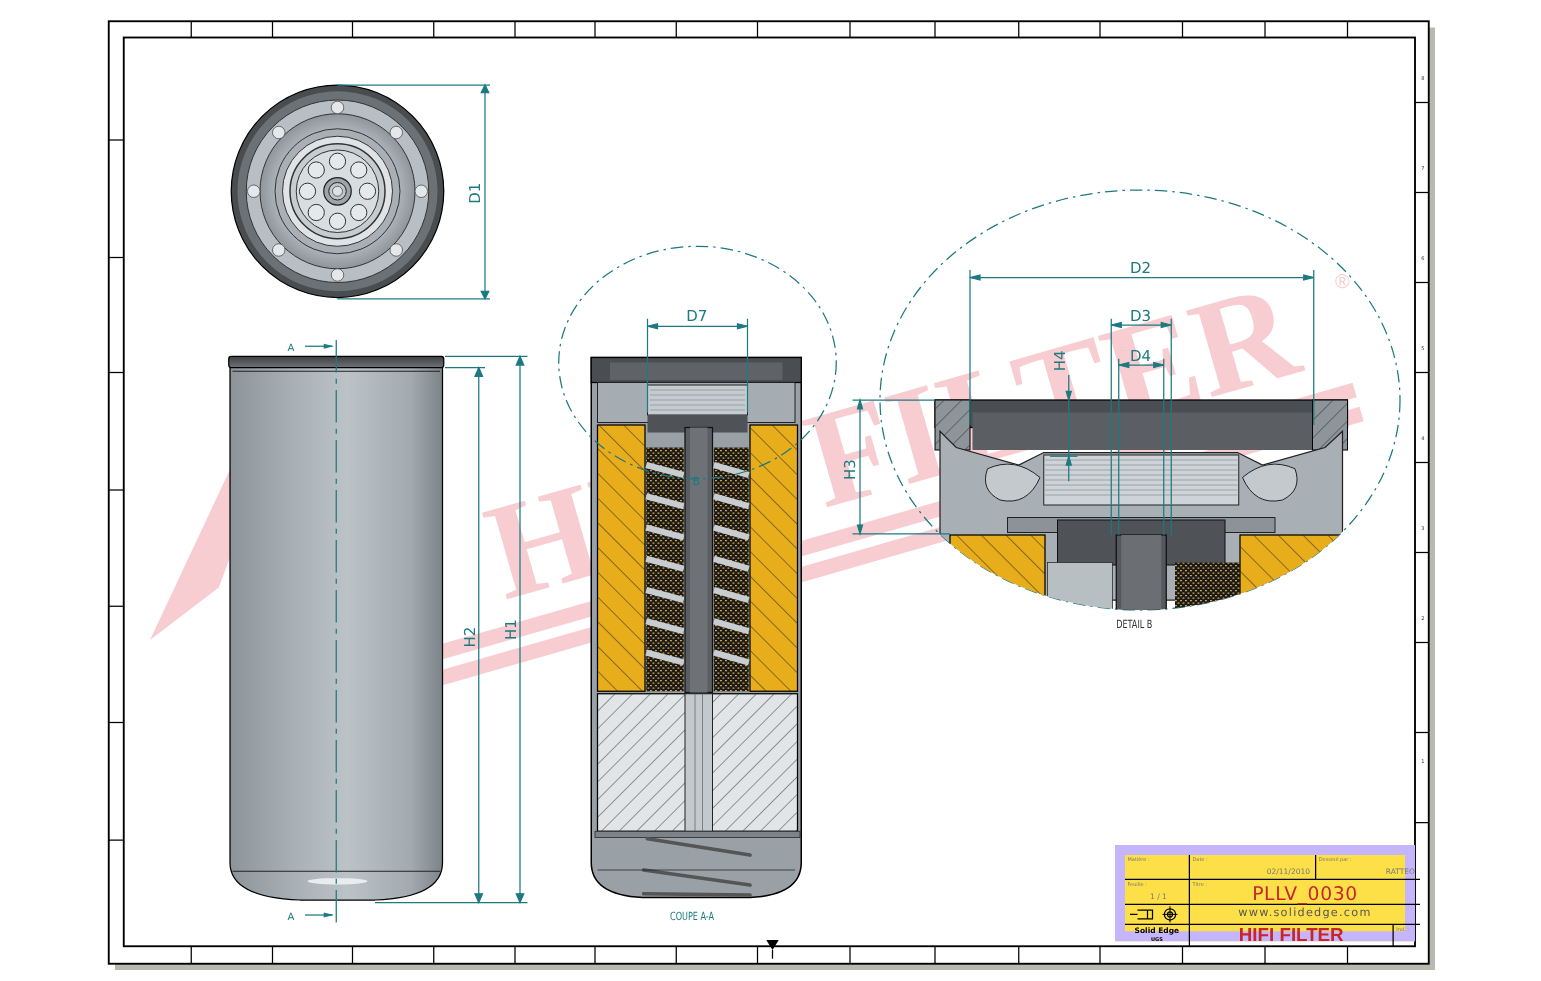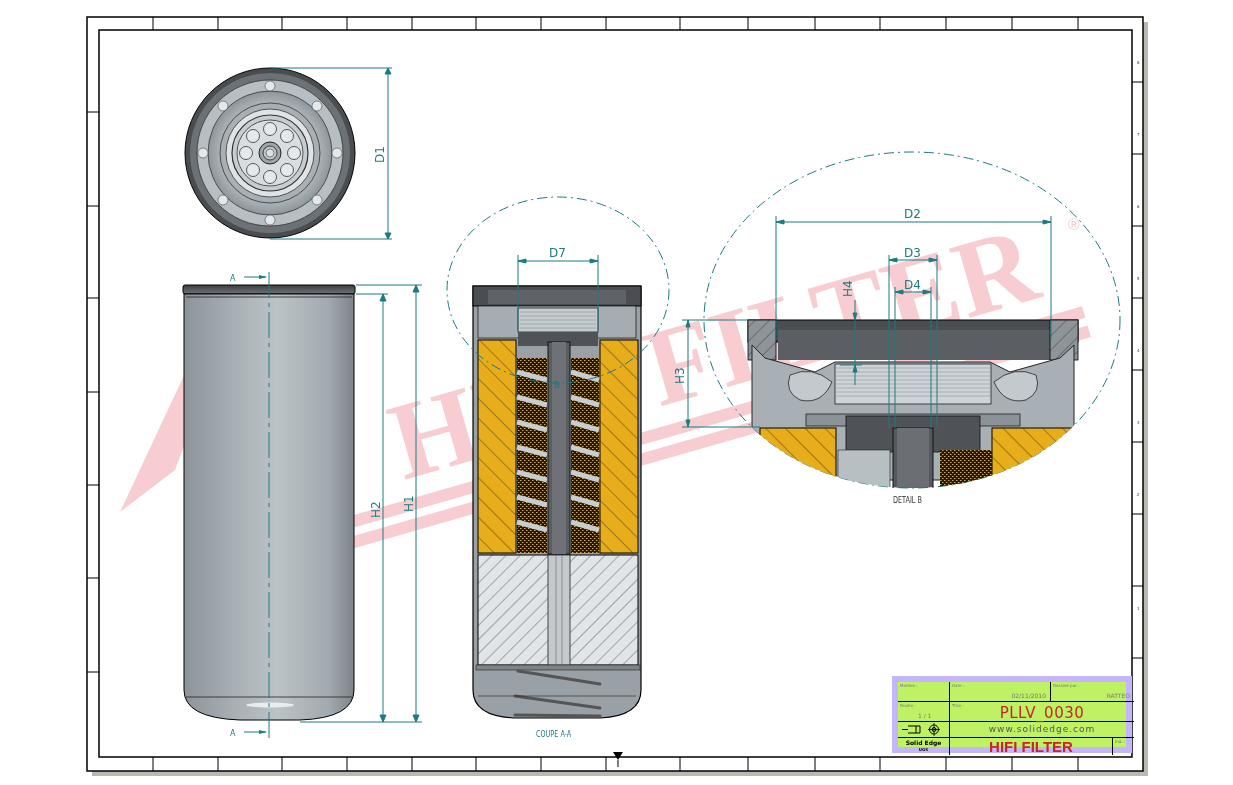--- a/index.html
+++ b/index.html
@@ -1,18 +1,18 @@
 <!DOCTYPE html>
 <html><head>
 <meta charset="utf-8">
 <style>
   html, body { margin: 0; padding: 0; background: #ffffff; }
   body { width: 1233px; height: 785px; position: relative; overflow: hidden; font-family: "Liberation Sans", sans-serif; }
   #sheet { position: absolute; left: 0; top: 0; }
-  .tb { position: absolute; left: 892px; top: 676px; width: 240px; height: 77px; border: 6px solid #c4b5fd; background: #bef264; box-sizing: border-box; font-family: "DejaVu Sans", sans-serif; }
+  .tb { position: absolute; left: 892px; top: 676px; width: 240px; height: 77px; border: 8px solid #c4b5fd; background: #fde047; box-sizing: border-box; font-family: "DejaVu Sans", sans-serif; }
   .tb .cell { position: absolute; border-right: 1px solid #000; border-bottom: 1px solid #000; box-sizing: border-box; }
   .tb .lbl { position: absolute; left: 2px; top: 1px; font-size: 4px; color: #777; }
   .tb .val { position: absolute; font-size: 6px; color: #777; }
   .tb .part { position: absolute; left: 0; right: 0; top: 2px; text-align: center; font-size: 15px; color: #c8242b; letter-spacing: 0.5px; }
   .tb .web { position: absolute; left: 0; right: 0; top: 2px; text-align: center; font-size: 9px; color: #555; letter-spacing: 1px; }
   .tb .brand { position: absolute; left: 0; right: 0; top: 0px; text-align: center; font-size: 15px; font-weight: bold; color: #c8242b; font-family: "Liberation Sans", sans-serif; }
   .tb .se { position: absolute; left: 0; right: 0; top: 1px; text-align: center; font-size: 6px; font-weight: bold; color: #000; }
   .tb .se2 { position: absolute; left: 0; right: 0; top: 9px; text-align: center; font-size: 4px; font-weight: bold; color: #000; }
   .caption { position: absolute; font-family: "DejaVu Sans Condensed", "DejaVu Sans", sans-serif; font-size: 9px; color: #1c7a80; transform: scaleX(0.8); transform-origin: left top; }
   .caption.dark { color: #333; }

